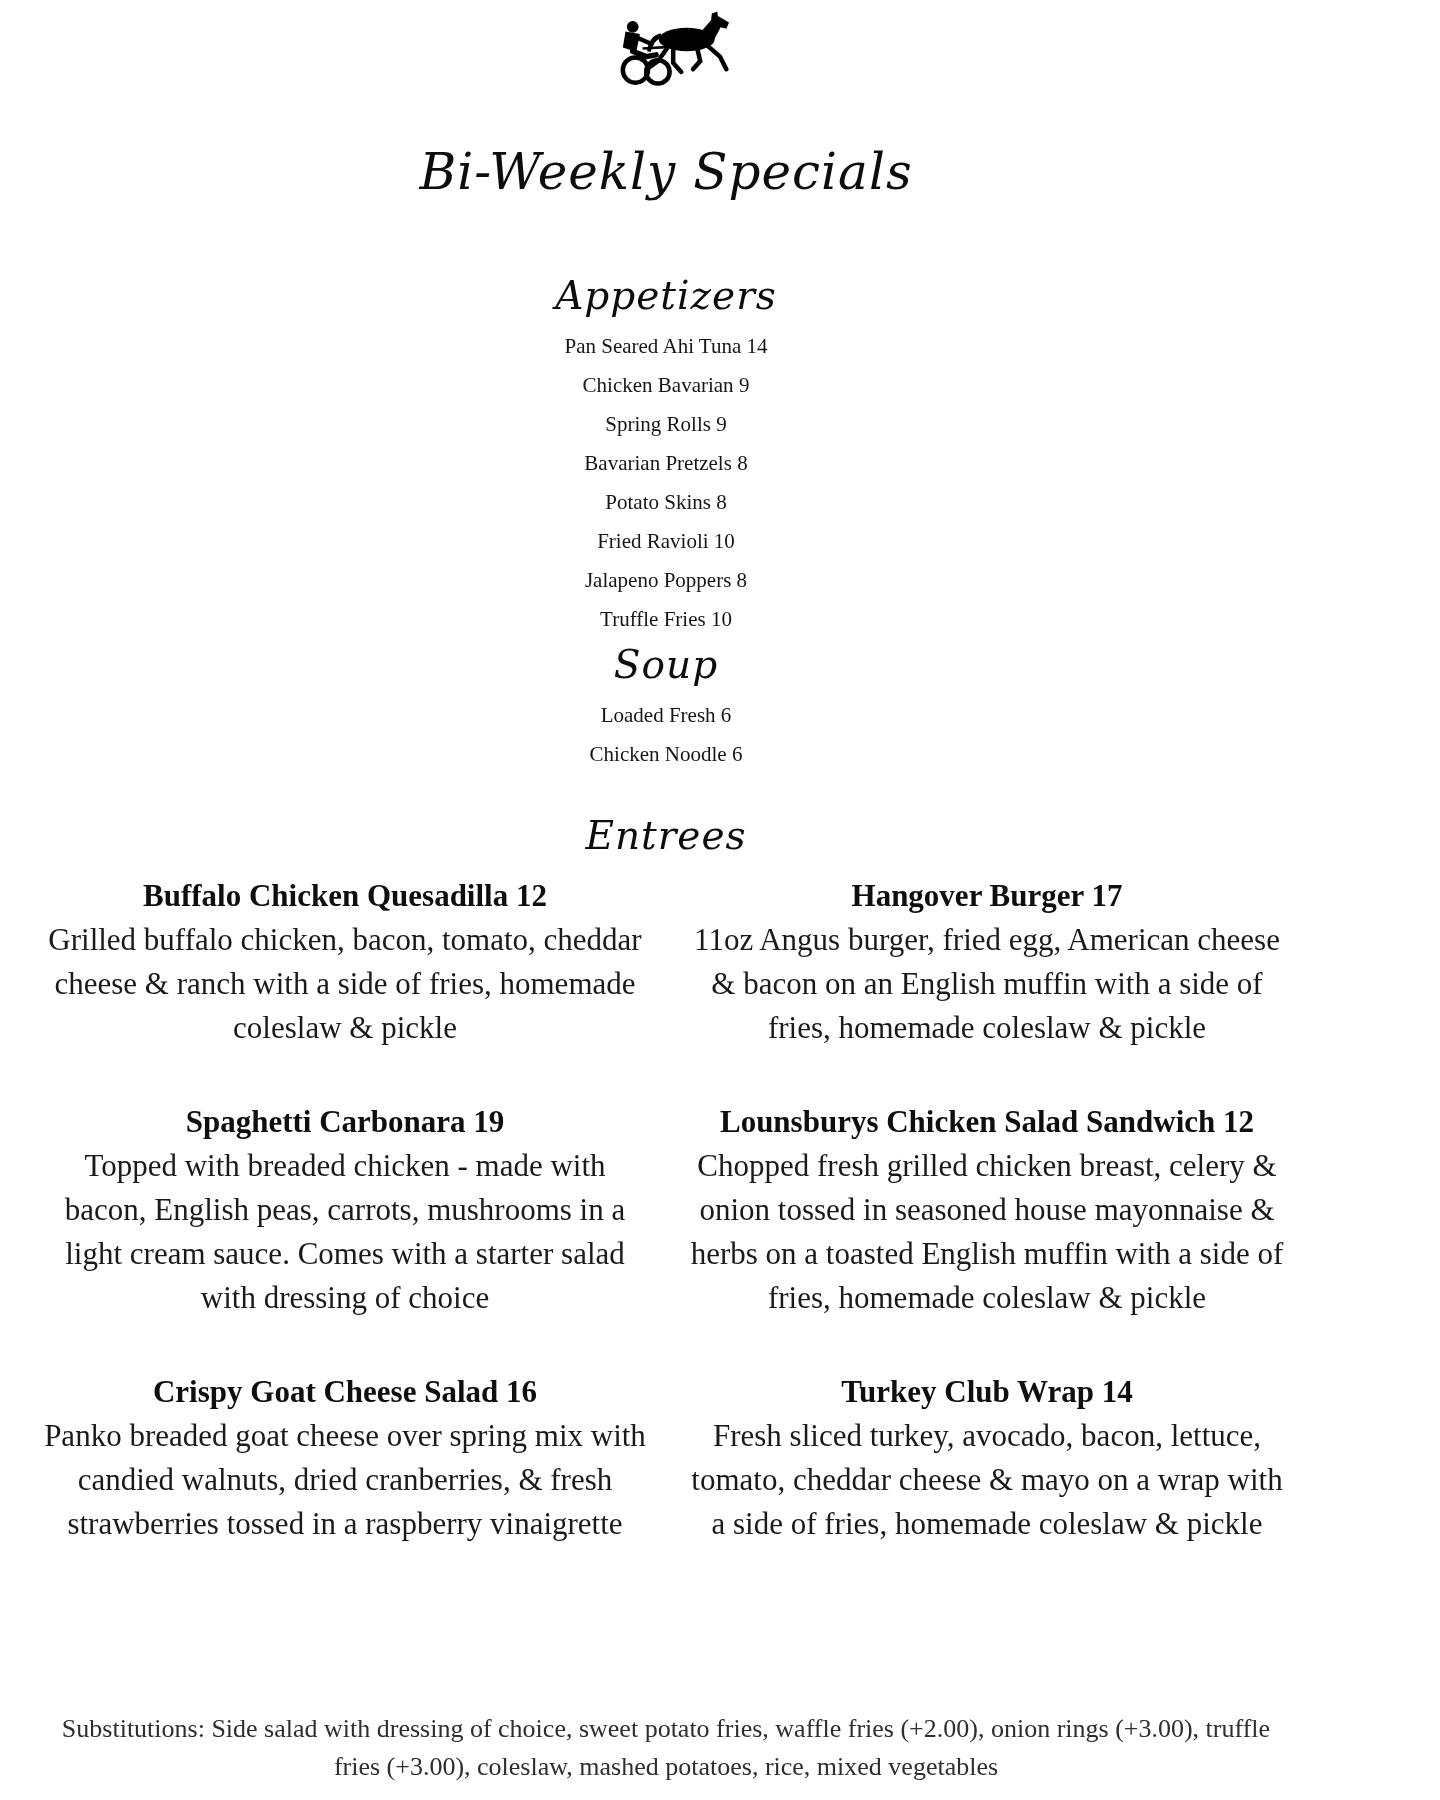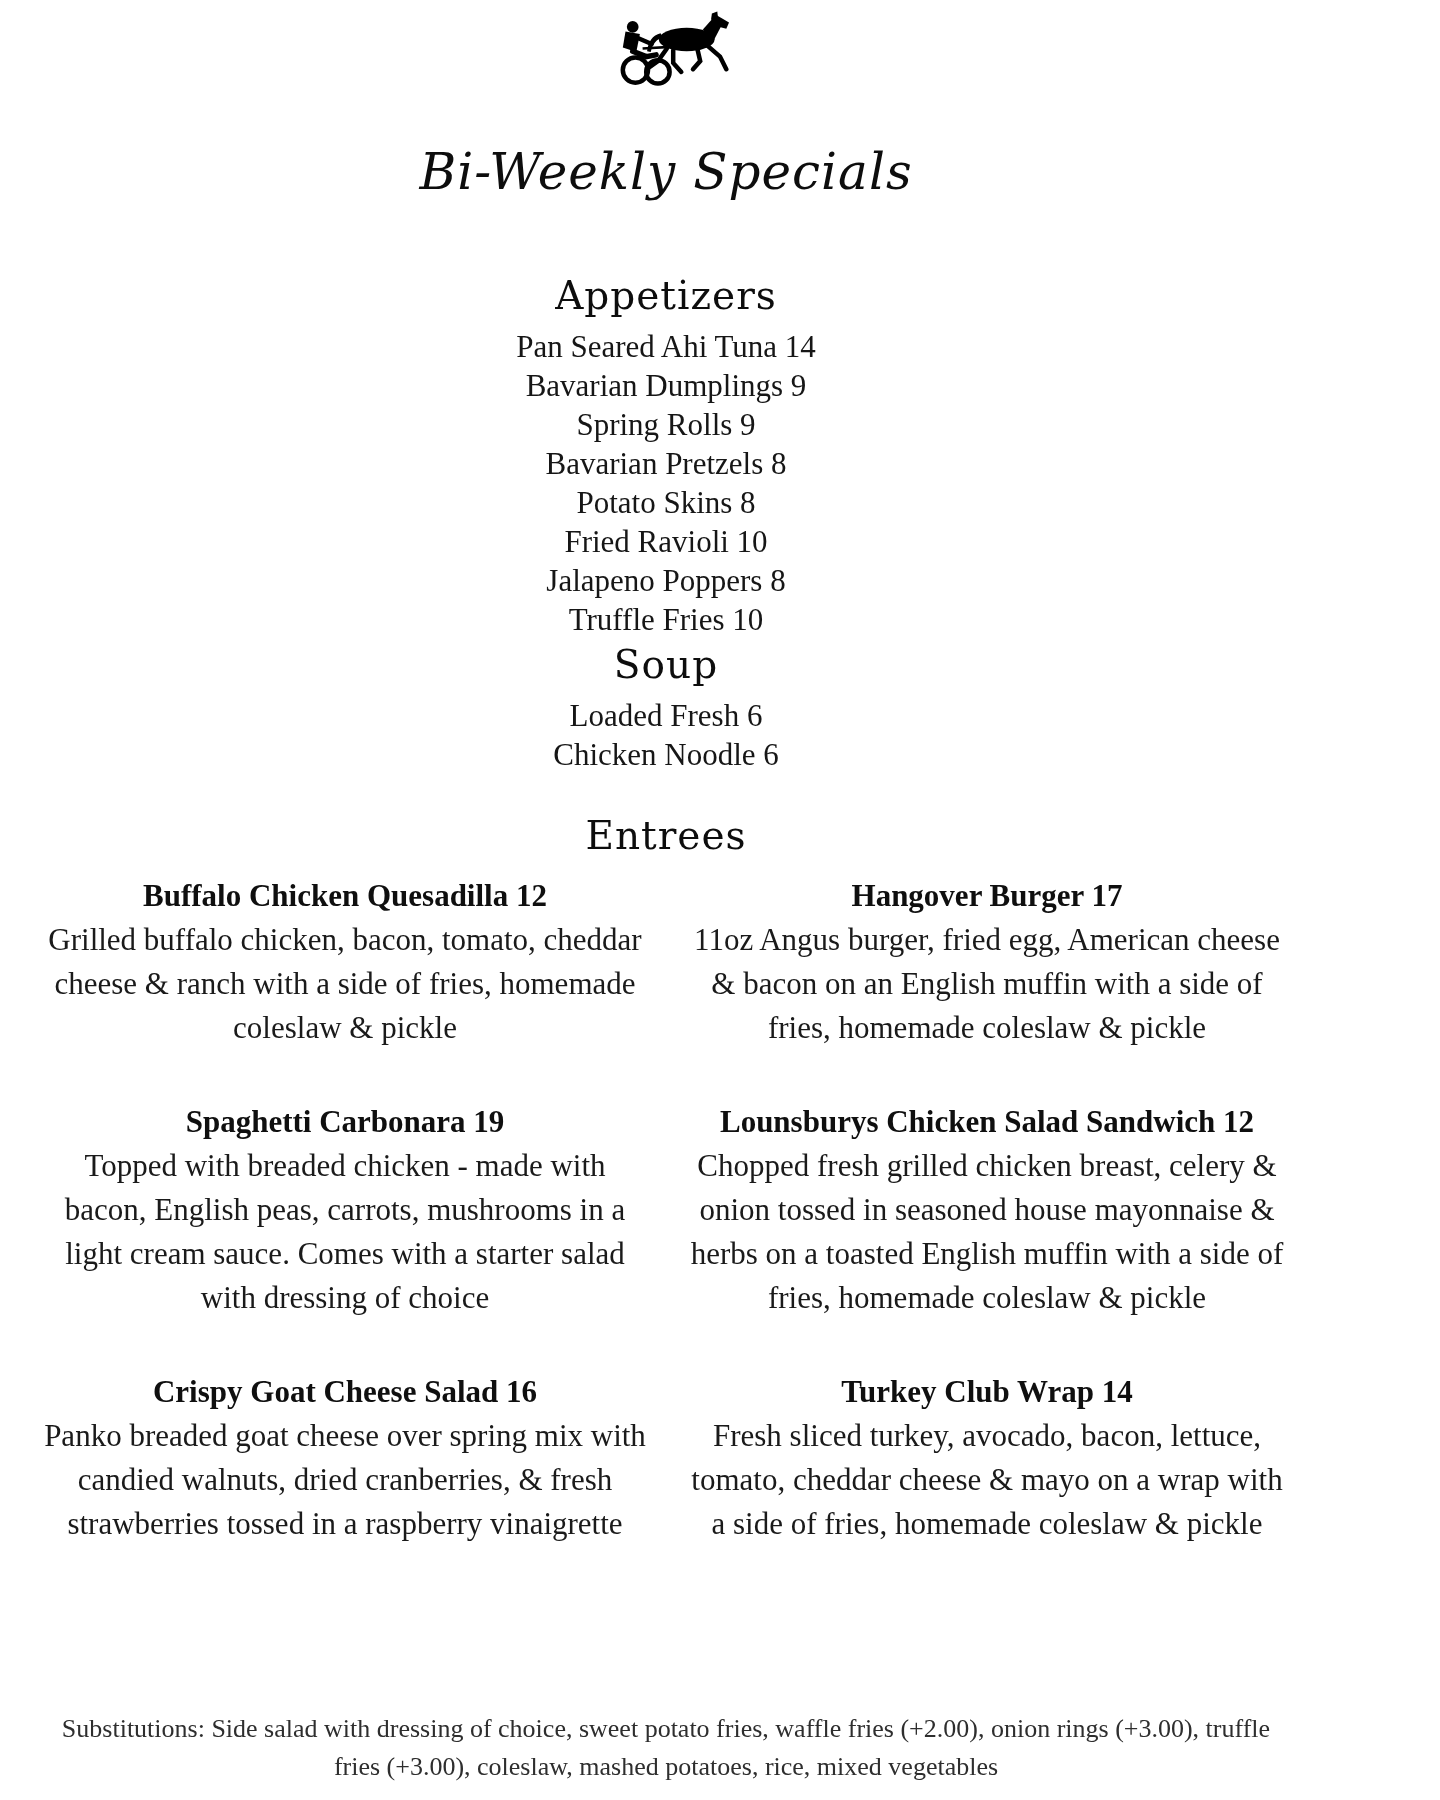--- a/index.html
+++ b/index.html
@@ -34,33 +34,34 @@
     margin-top: 44px;
     font-family: "DejaVu Serif", serif;
     font-style: italic;
     font-size: 50px;
     line-height: 64px;
     color: #0d0d0d;
     letter-spacing: 1px;
   }
   .section-heading {
     font-family: "DejaVu Serif", serif;
+    font-style: italic;
     font-size: 39px;
     line-height: 52px;
     color: #0d0d0d;
     text-align: center;
     letter-spacing: 1px;
   }
   .appetizers-heading { margin-top: 66px; }
   .soup-heading      { }
   .entrees-heading   { margin-top: 36px; }
   .menu-list {
     margin-top: 5px;
     text-align: center;
-    font-size: 31px;
+    font-size: 21px;
     line-height: 39px;
     color: #161616;
   }
   .menu-item { white-space: nowrap; }
   .entrees-grid {
     box-sizing: border-box;
     width: 100%;
     margin-top: 12px;
     padding: 0 40px;
     display: grid;
@@ -129,21 +130,21 @@
         <line x1="44" y1="40" x2="80" y2="38" stroke="#000000" stroke-width="3"></line>
       </g>
     </svg>
   </div>
 
   <div class="page-title">Bi-Weekly Specials</div>
 
   <div class="section-heading appetizers-heading">Appetizers</div>
   <div class="menu-list">
     <div class="menu-item"><span>Pan Seared Ahi Tuna</span> <span>14</span></div>
-    <div class="menu-item"><span>Bavarian Dumplings</span> <span>9</span></div>
+    <div class="menu-item"><span>Chicken Bavarian</span> <span>9</span></div>
     <div class="menu-item"><span>Spring Rolls</span> <span>9</span></div>
     <div class="menu-item"><span>Bavarian Pretzels</span> <span>8</span></div>
     <div class="menu-item"><span>Potato Skins</span> <span>8</span></div>
     <div class="menu-item"><span>Fried Ravioli</span> <span>10</span></div>
     <div class="menu-item"><span>Jalapeno Poppers</span> <span>8</span></div>
     <div class="menu-item"><span>Truffle Fries</span> <span>10</span></div>
   </div>
 
   <div class="section-heading soup-heading">Soup</div>
   <div class="menu-list">

